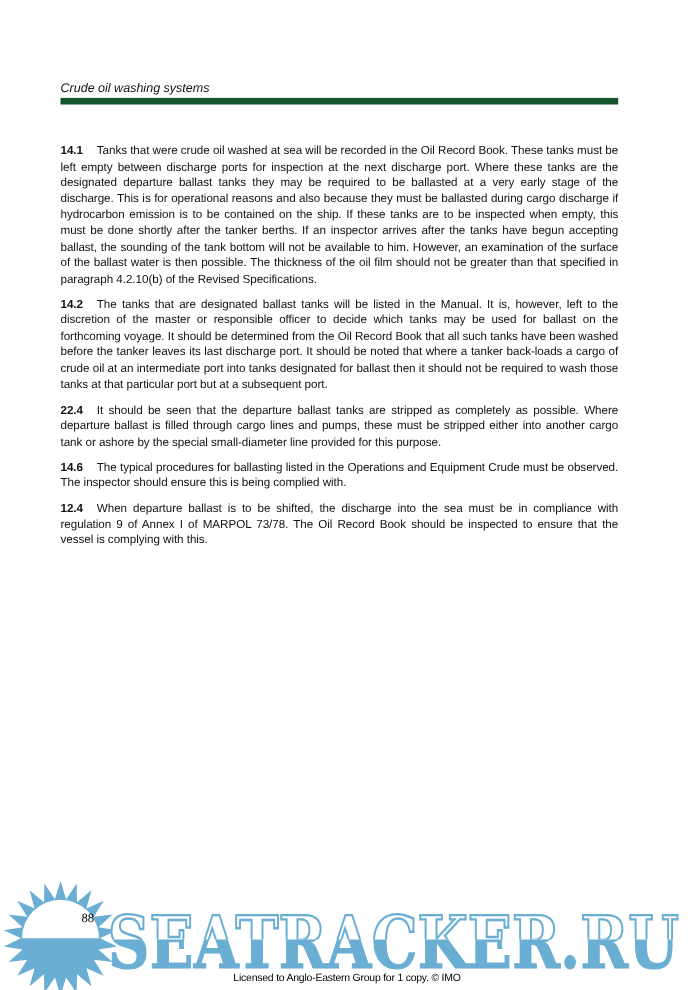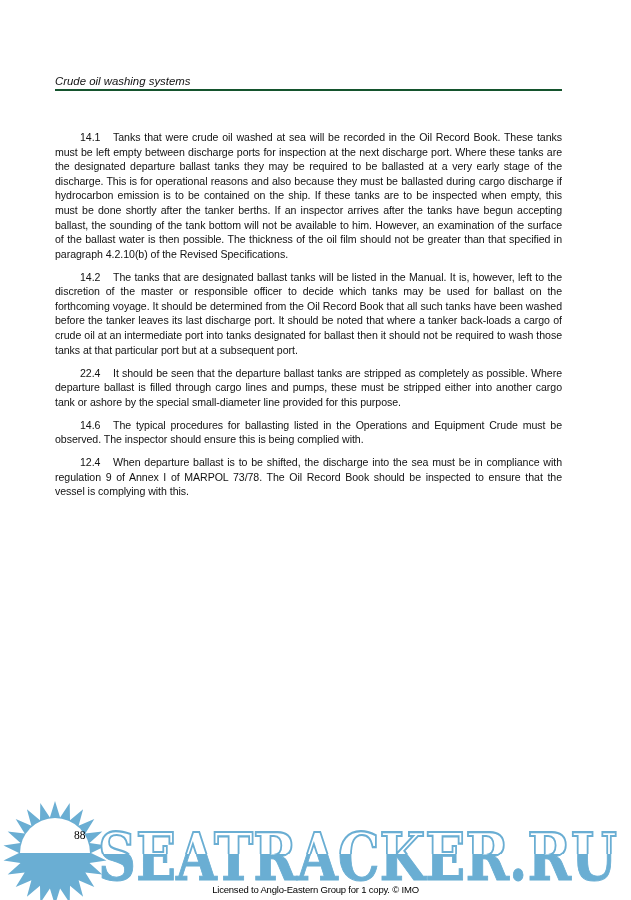--- a/index.html
+++ b/index.html
@@ -6,38 +6,38 @@
   body { width: 631px; height: 900px; position: relative; overflow: hidden; }
   .page {
     position: absolute; left: 0; top: 0; width: 631px; height: 900px;
     font-family: "DejaVu Sans", "Liberation Sans", sans-serif;
     color: #111;
   }
   .running-head {
     position: absolute; left: 55px; top: 74px; width: 507px;
     font-family: "Liberation Sans", "DejaVu Sans", sans-serif;
     font-style: italic; font-size: 11.4px; line-height: 14px;
-    border-bottom: 2px solid #14532d; padding-bottom: 1px;
+    border-bottom: 6px solid #14532d; padding-bottom: 1px;
   }
   .section-title {
     position: absolute; left: 55px; top: 108px; width: 507px;
     font-family: "Liberation Sans", "DejaVu Sans", sans-serif;
     font-weight: bold; font-size: 11px; line-height: 14px;
   }
   .section-title .num { display: inline-block; width: 34px; }
   .body {
     position: absolute; left: 55px; top: 130px; width: 507px;
   }
   .para {
     font-family: "Liberation Sans", "DejaVu Sans", sans-serif;
     font-size: 10.6px; line-height: 14.6px;
     text-align: justify; margin: 0 0 8.3px 0;
     letter-spacing: -0.05px;
   }
-  .para .pnum { font-weight: normal; display: inline-block; width: 33px; margin-left: 25px; }
+  .para .pnum { font-weight: bold; display: inline-block; width: 33px; }
   .footer-page-num {
     position: absolute; left: 53px; top: 829px;
     font-family: "Liberation Serif", "DejaVu Serif", serif;
     font-size: 11.5px; color: #000; margin-left: 21px;
   }
   .watermark { position: absolute; left: 0; top: 795px; width: 631px; height: 105px; }
   .license {
     position: absolute; left: 0; width: 631px; top: 884px; text-align: center;
     font-family: "Liberation Sans", "DejaVu Sans", sans-serif;
     font-size: 9.5px; color: #000; letter-spacing: -0.2px;

